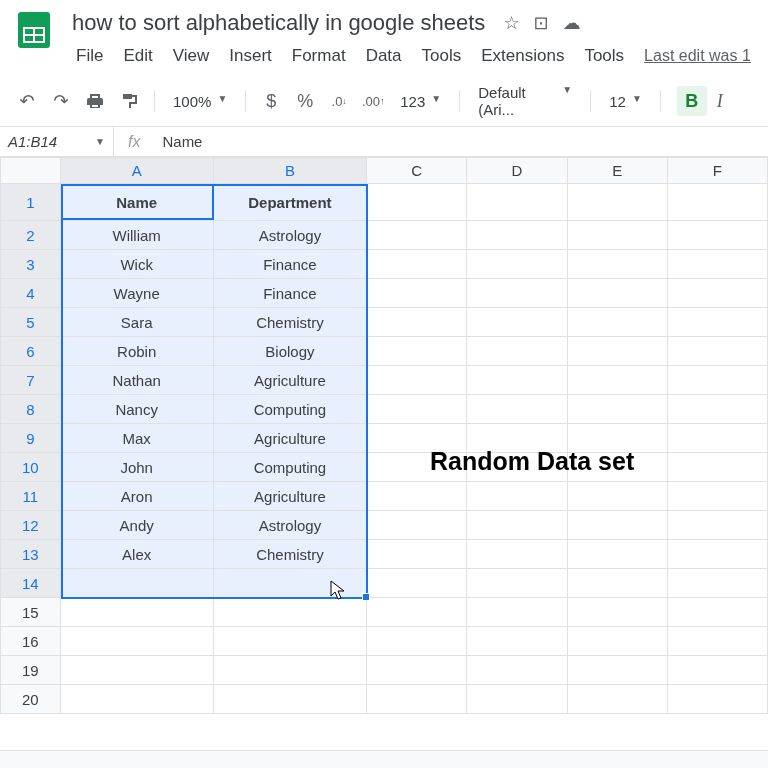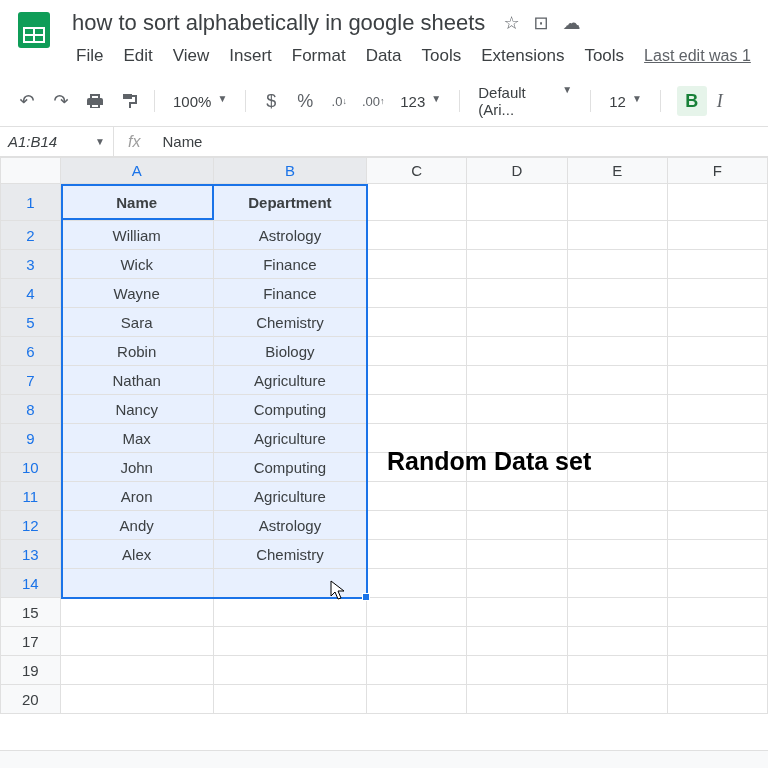--- a/index.html
+++ b/index.html
@@ -41,21 +41,21 @@
 .cell.narrow { width: 101px; }
 .sel-h { background: #e8eaed !important; color: #1a73e8 !important; }
 .sel-cell { background: #e8f0fe !important; }
 .header-cell { font-weight: bold; font-size: 17px; height: 37px !important; }
 .row-h.tall { height: 37px; }
 
 .selection-border { position: absolute; border: 2px solid #1a73e8; pointer-events: none; left: 61px; top: 27px; width: 307px; height: 415px; }
 .active-cell-border { position: absolute; border: 2px solid #1a73e8; pointer-events: none; left: 61px; top: 27px; width: 153px; height: 36px; background: transparent; }
 .sel-handle { position: absolute; width: 8px; height: 8px; background: #1a73e8; border: 1px solid #fff; bottom: -4px; right: -4px; }
 
-.annotation { position: absolute; left: 387px; top: 447px; font-size: 25px; font-weight: bold; color: #000; }
+.annotation { position: absolute; left: 430px; top: 447px; font-size: 25px; font-weight: bold; color: #000; }
 
 .cursor { position: absolute; left: 330px; top: 580px; pointer-events: none; }
 .cursor svg { width: 18px; height: 22px; }
 
 .sheet-tabs-hint { position: absolute; bottom: 0; left: 0; right: 0; height: 18px; border-top: 1px solid #e0e0e0; background: #f8f9fa; }
 </style>
 </head>
 <body>
 
 <div class="header">
@@ -289,21 +289,21 @@
         <tr>
           <th class="row-h">15</th>
           <td class="cell"></td>
           <td class="cell"></td>
           <td class="cell narrow"></td>
           <td class="cell narrow"></td>
           <td class="cell narrow"></td>
           <td class="cell narrow"></td>
         </tr>
         <tr>
-          <th class="row-h">17</th>
+          <th class="row-h">16</th>
           <td class="cell"></td>
           <td class="cell"></td>
           <td class="cell narrow"></td>
           <td class="cell narrow"></td>
           <td class="cell narrow"></td>
           <td class="cell narrow"></td>
         </tr>
         <tr>
           <th class="row-h">19</th>
           <td class="cell"></td>

